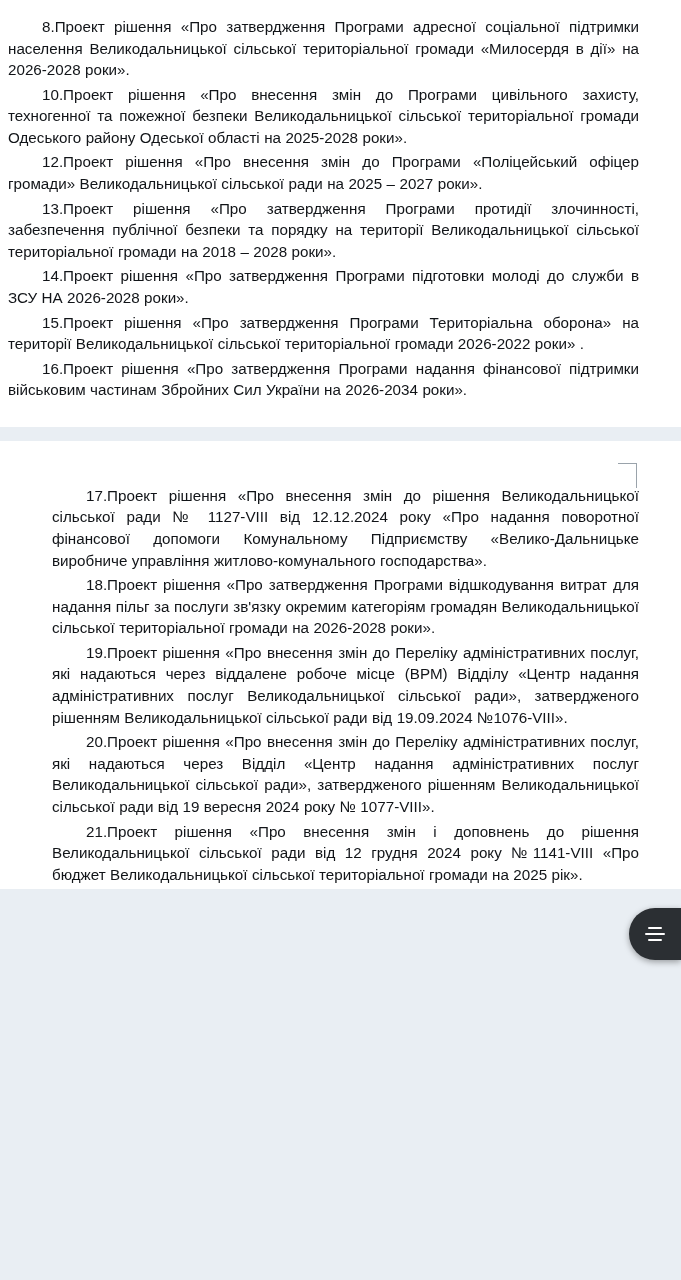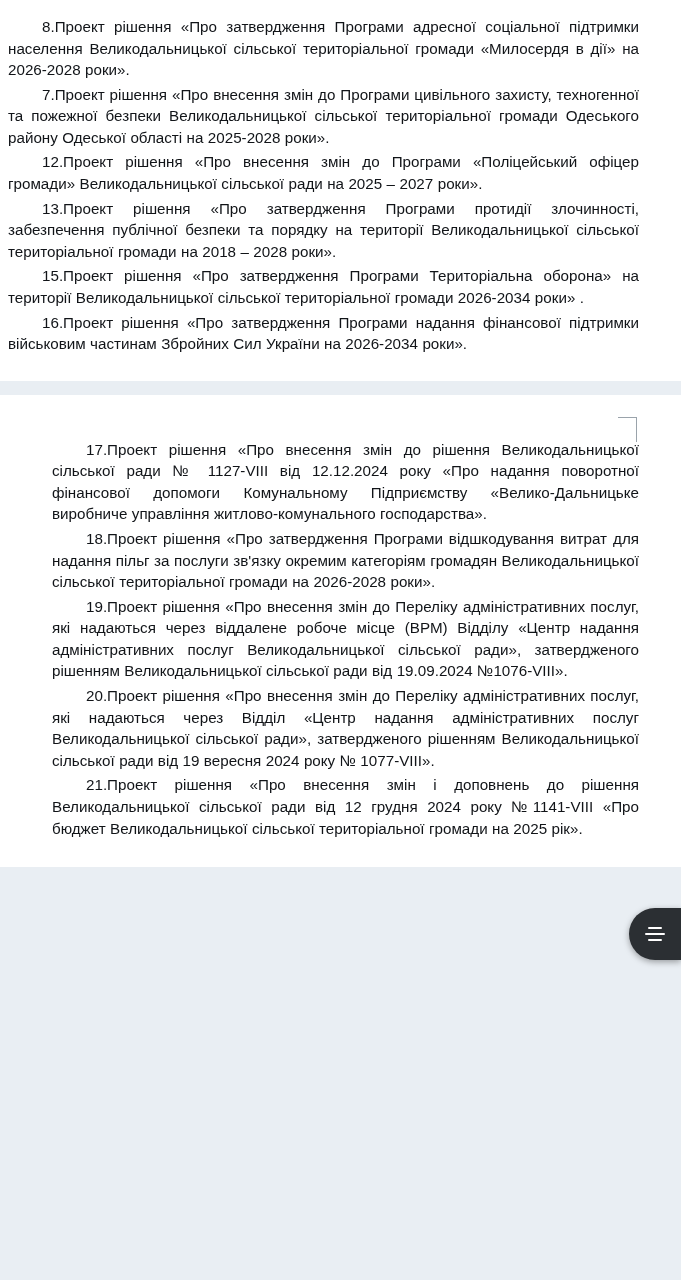--- a/index.html
+++ b/index.html
@@ -30,21 +30,21 @@
     padding-bottom: 26px;
     padding-left: 8px;
   }
   .page-gap {
     height: 14px;
     background: #e9eef3;
     width: 681px;
   }
   .page-two {
     padding-top: 44px;
-    padding-bottom: 28px;
+    padding-bottom: 4px;
   }
   .corner-mark {
     position: absolute;
     top: 22px;
     right: 44px;
     width: 18px;
     height: 24px;
     border-top: 1px solid #9aa3ab;
     border-right: 1px solid #9aa3ab;
   }
@@ -94,24 +94,25 @@
     width: 20px;
   }
 </style>
 </head>
 <body>
 
 <div class="viewer">
 
   <div class="page page-one">
     <p class="para">8.Проект рішення «Про затвердження Програми адресної соціальної підтримки населення Великодальницької сільської територіальної громади «Милосердя в дії» на 2026-2028 роки».</p>
-    <p class="para">7.Проект рішення «Про внесення змін до Програми цивільного захисту, техногенної та пожежної безпеки Великодальницької сільської територіальної громади Одеського району Одеської області на 2025-2028 роки».</p>
+    <p class="para">10.Проект рішення «Про внесення змін до Програми цивільного захисту, техногенної та пожежної безпеки Великодальницької сільської територіальної громади Одеського району Одеської області на 2025-2028 роки».</p>
     <p class="para">12.Проект рішення «Про внесення змін до Програми «Поліцейський офіцер громади» Великодальницької сільської ради на 2025 – 2027 роки».</p>
     <p class="para">13.Проект рішення «Про затвердження Програми протидії злочинності, забезпечення публічної безпеки та порядку на території Великодальницької сільської територіальної громади на 2018 – 2028 роки».</p>
-    <p class="para">15.Проект рішення «Про затвердження Програми Територіальна оборона» на території Великодальницької сільської територіальної громади 2026-2034 роки» .</p>
+    <p class="para">14.Проект рішення «Про затвердження Програми підготовки молоді до служби в ЗСУ НА 2026-2028 роки».</p>
+    <p class="para">15.Проект рішення «Про затвердження Програми Територіальна оборона» на території Великодальницької сільської територіальної громади 2026-2022 роки» .</p>
     <p class="para">16.Проект рішення «Про затвердження Програми надання фінансової підтримки  військовим частинам Збройних Сил України на 2026-2034 роки».</p>
   </div>
 
   <div class="page-gap"></div>
 
   <div class="page page-two">
     <div class="corner-mark"></div>
     <p class="para">17.Проект рішення «Про внесення змін до рішення Великодальницької сільської ради № 1127-VIII від 12.12.2024 року «Про надання поворотної фінансової допомоги Комунальному Підприємству «Велико-Дальницьке виробниче управління житлово-комунального господарства».</p>
     <p class="para">18.Проект рішення «Про затвердження Програми відшкодування витрат для надання пільг за послуги зв'язку окремим категоріям громадян Великодальницької сільської територіальної громади на 2026-2028 роки».</p>
     <p class="para">19.Проект рішення «Про внесення змін до Переліку адміністративних послуг, які надаються через віддалене робоче місце (ВРМ) Відділу «Центр надання адміністративних послуг Великодальницької сільської ради», затвердженого рішенням Великодальницької сільської ради від 19.09.2024 №1076-VIII».</p>

